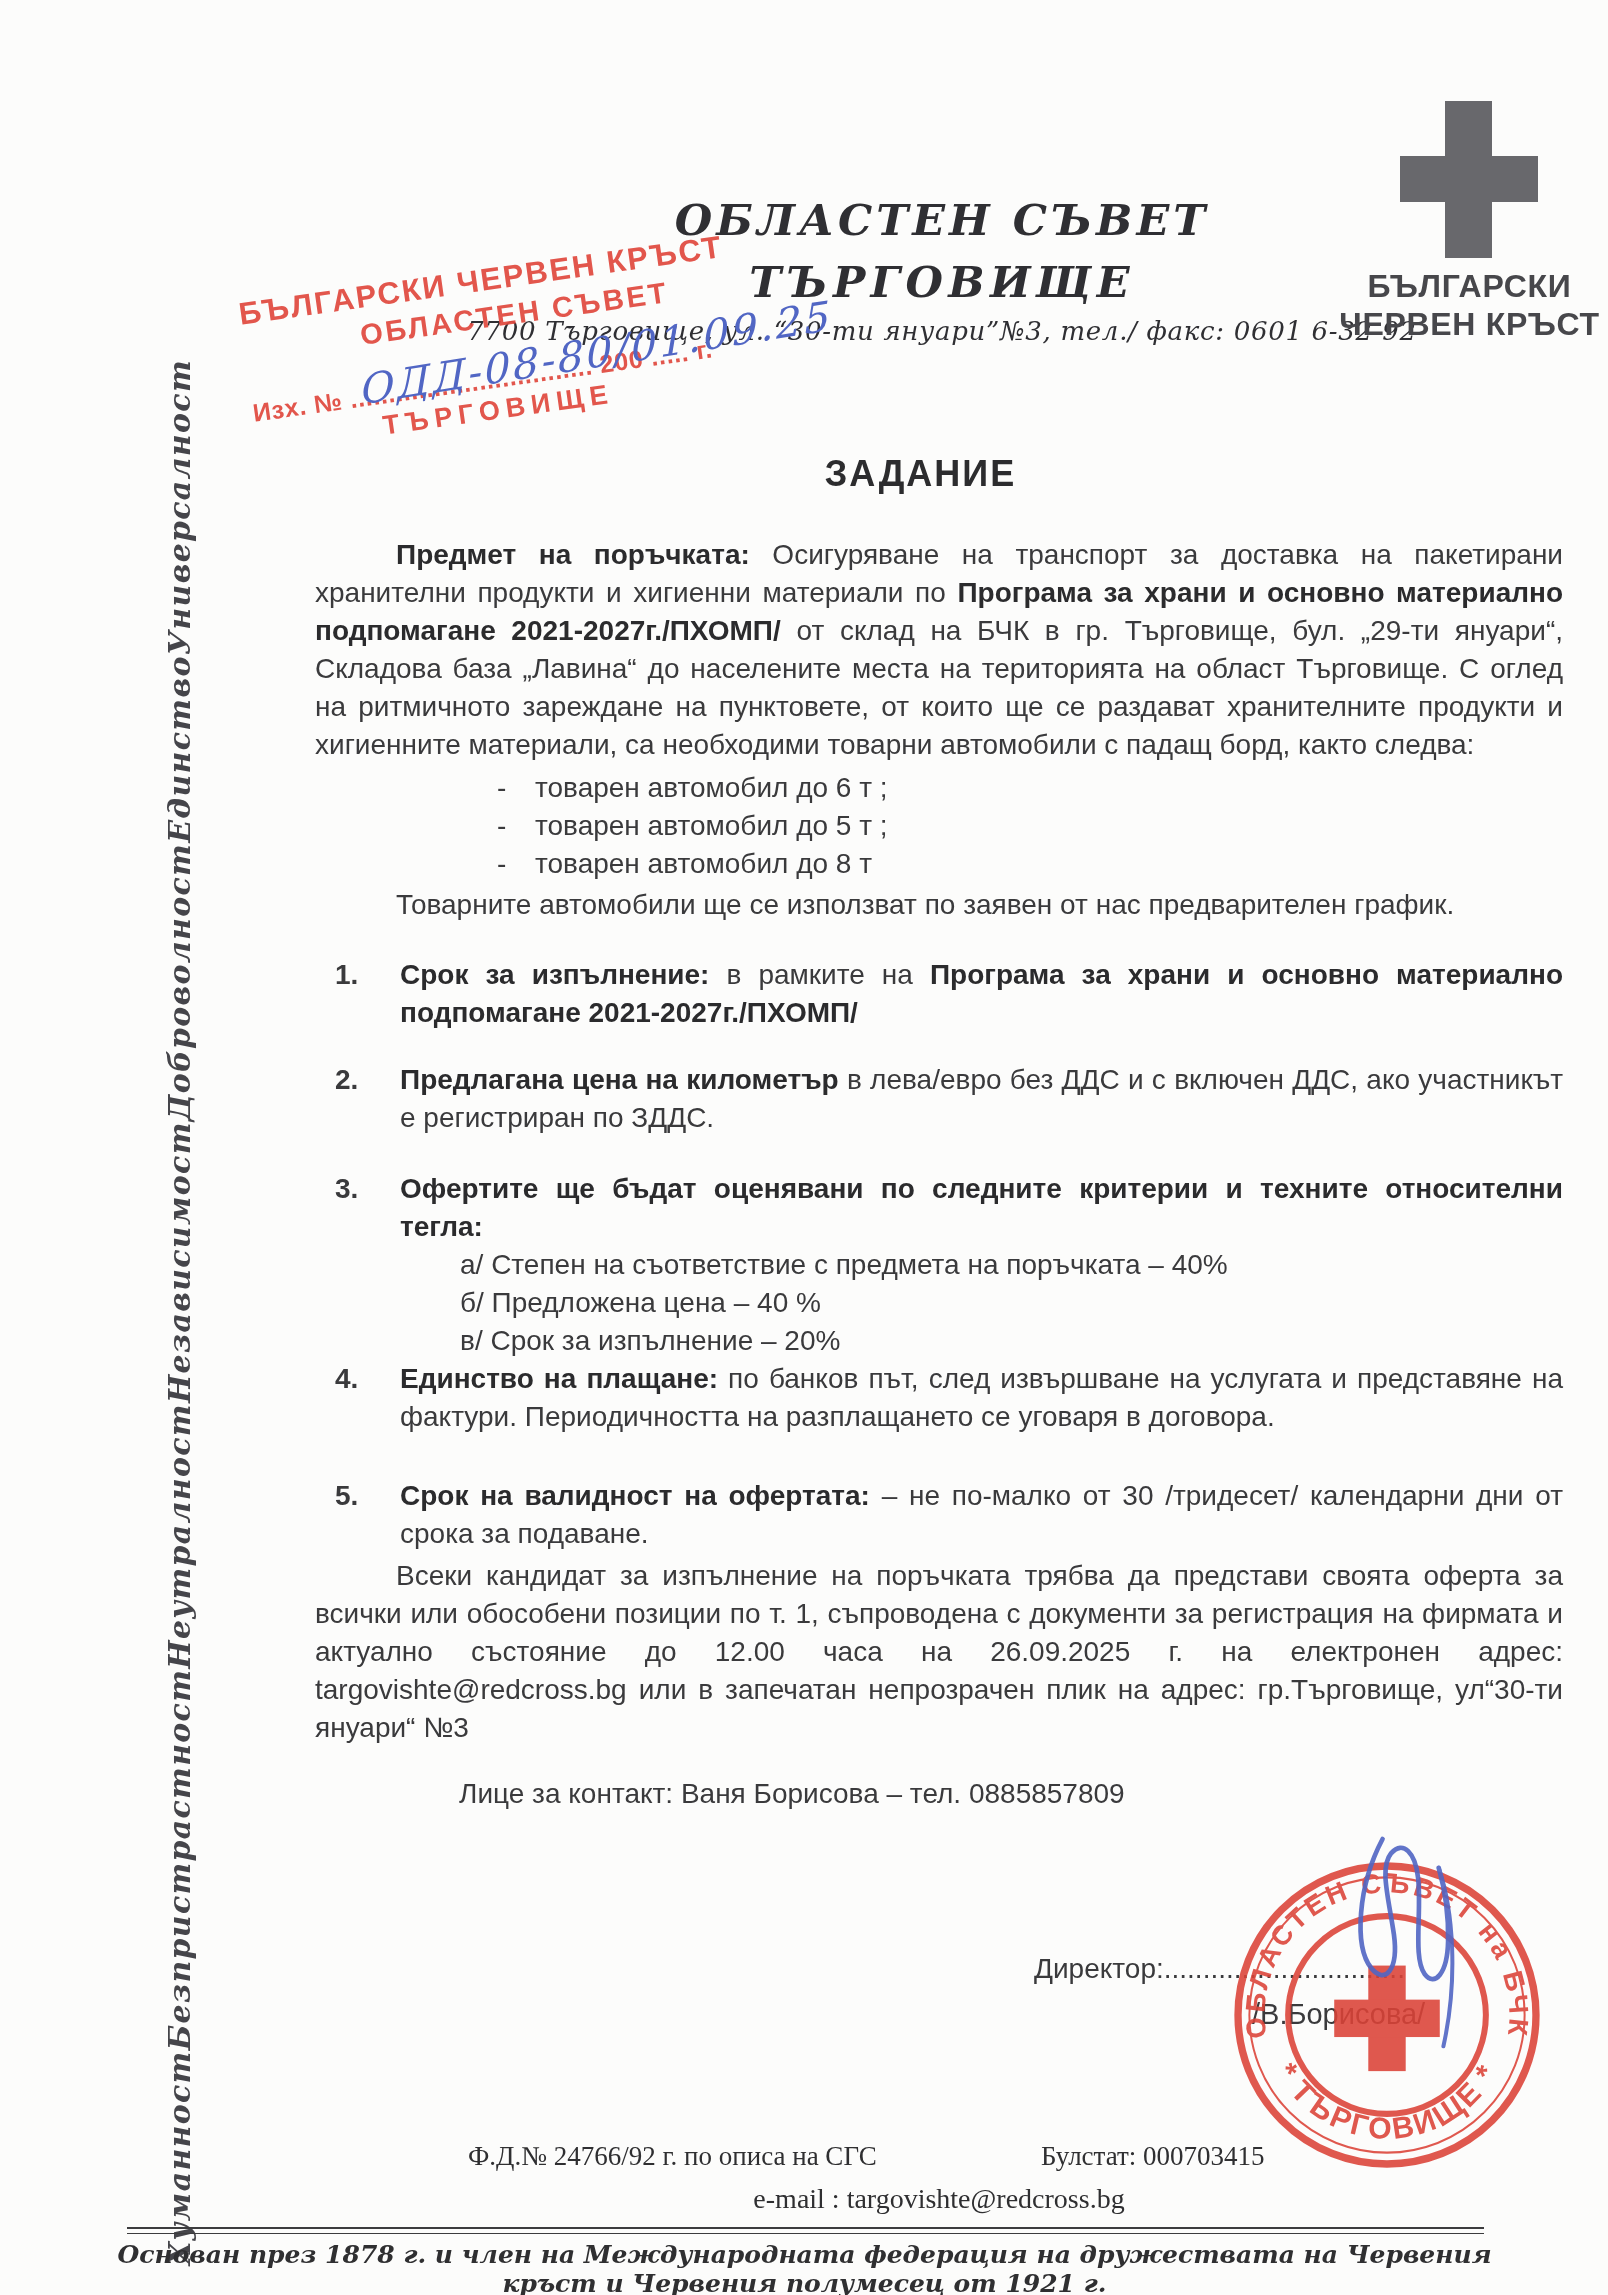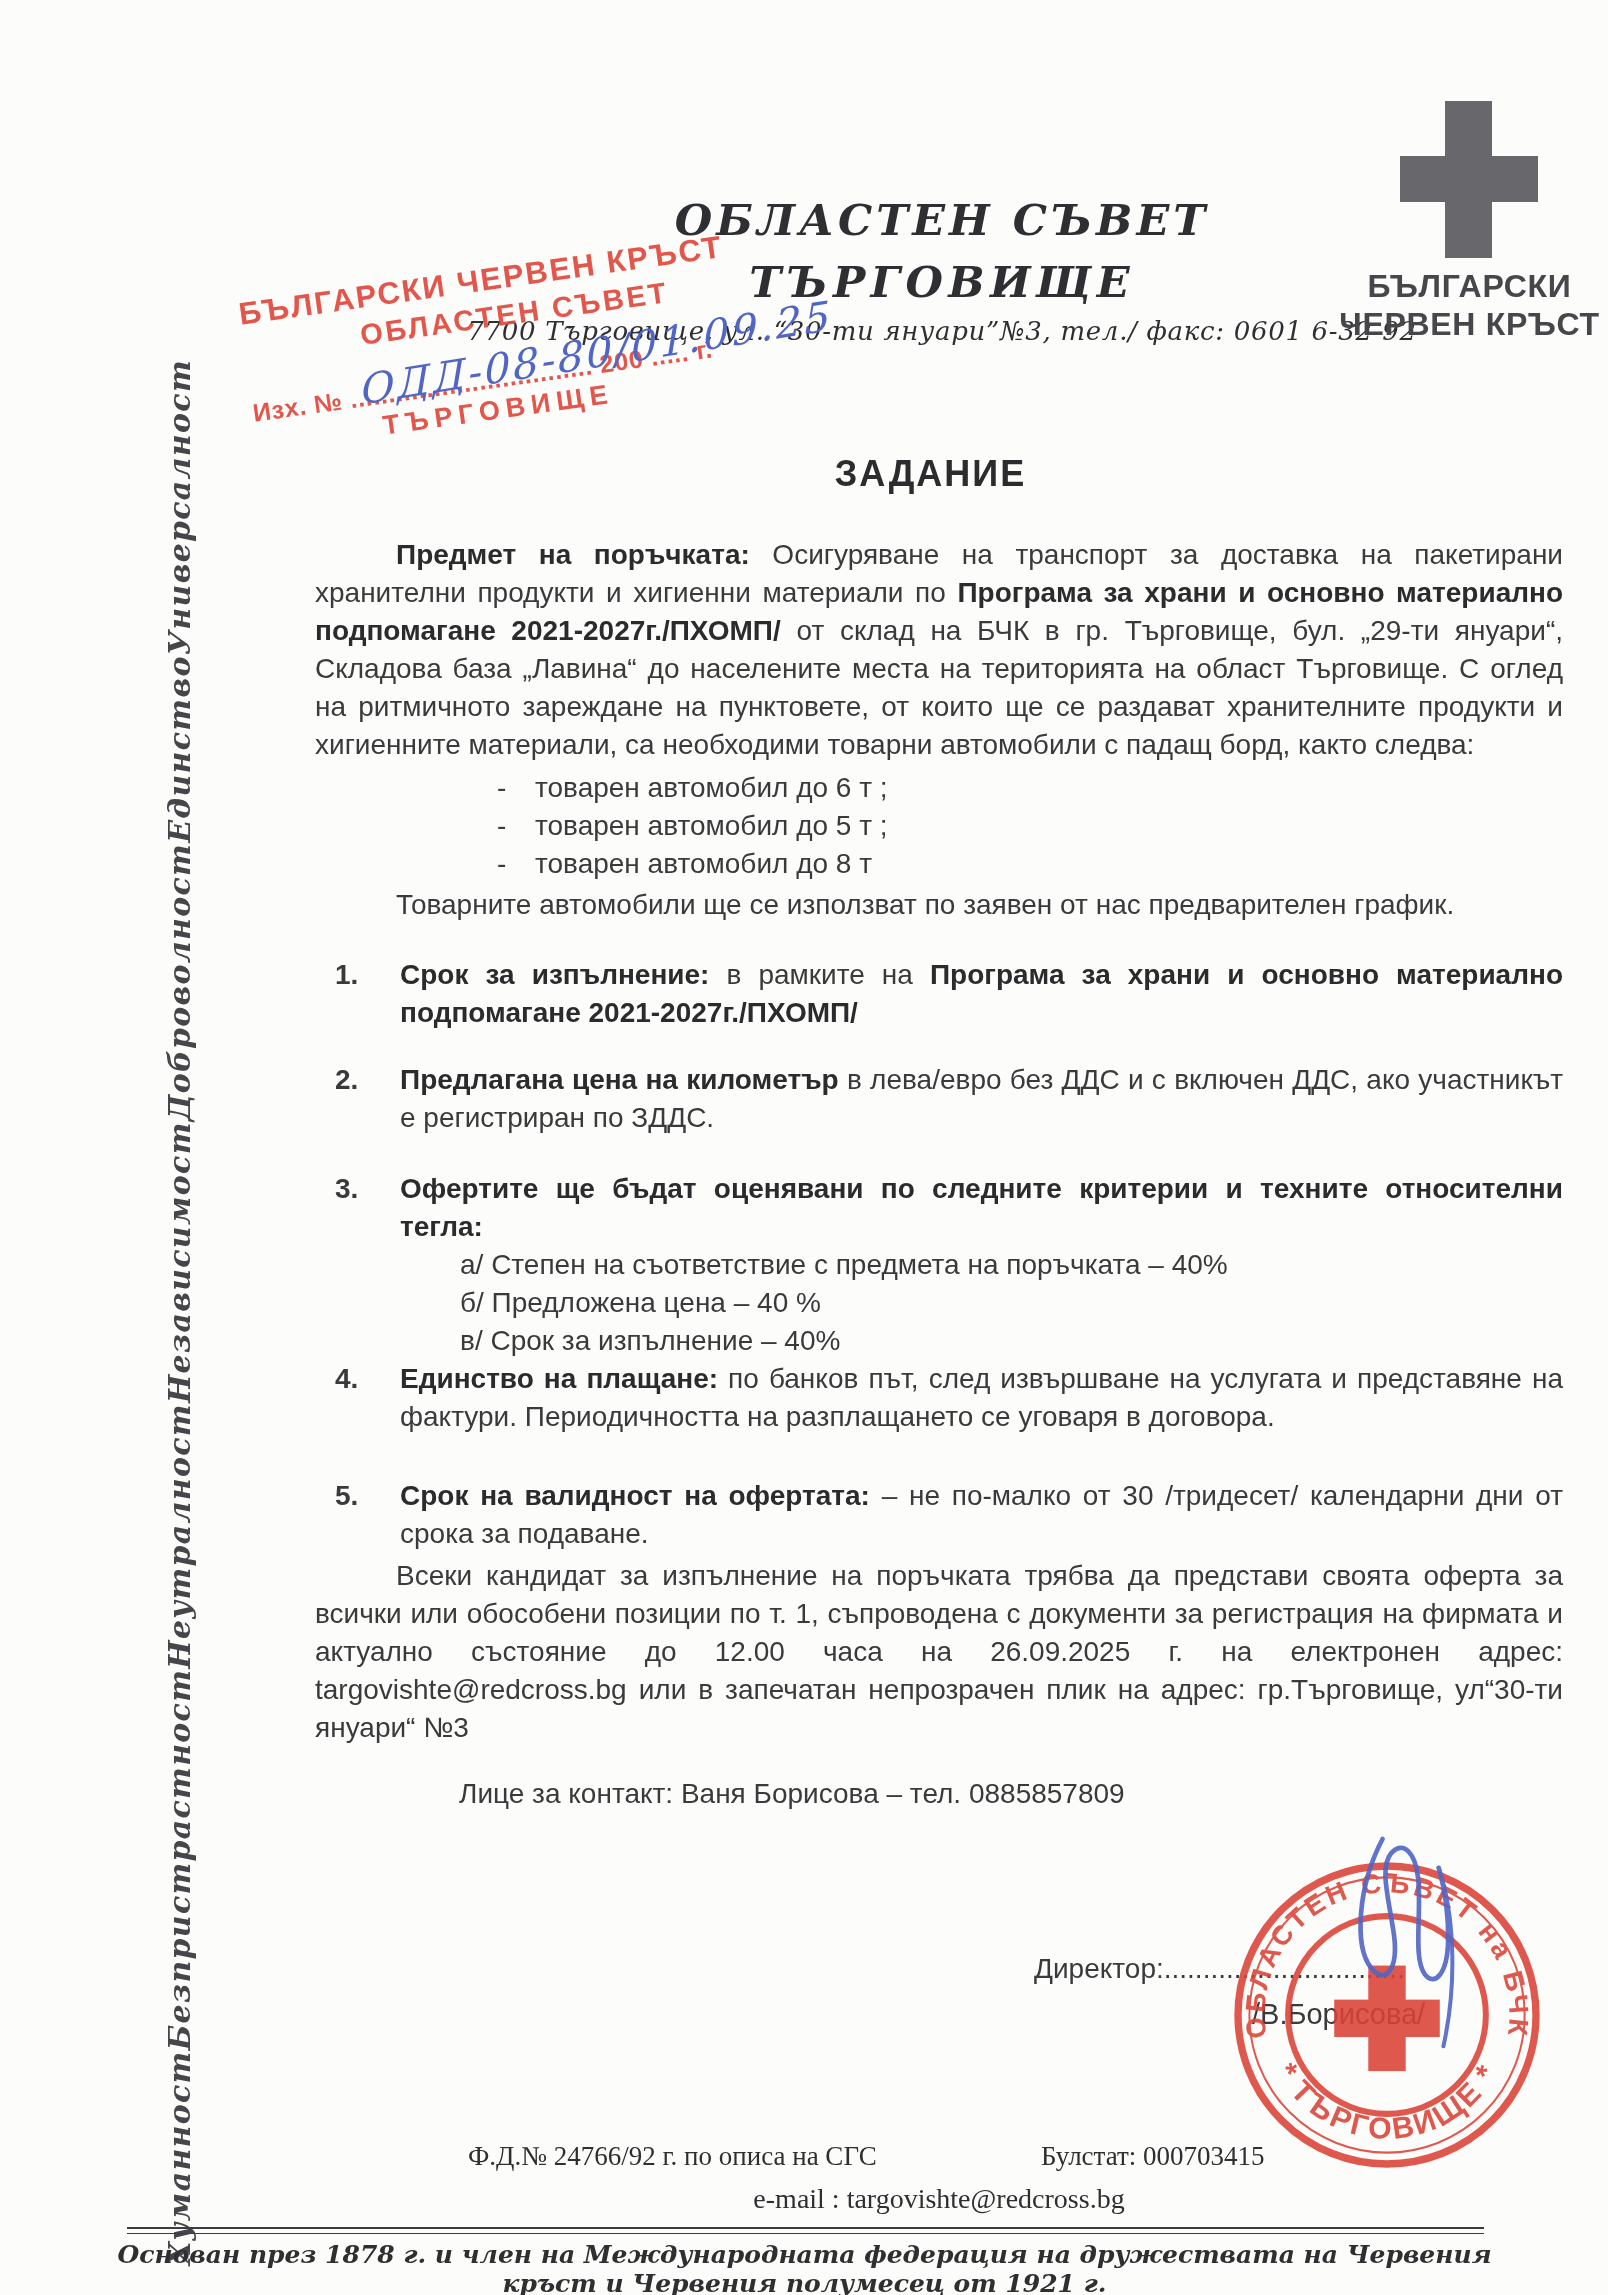--- a/index.html
+++ b/index.html
@@ -37,21 +37,21 @@
     transform:rotate(-9deg) skewX(-8deg); transform-origin:left top;}
 
   
   .principles{position:absolute; left:162px; top:2265px; width:1850px; height:41px;
     transform:rotate(-90deg); transform-origin:0 0;
     display:flex; justify-content:space-between; white-space:nowrap;
     font-family:"DejaVu Serif", serif; font-style:italic; font-weight:600;
     font-size:30px; letter-spacing:1.3px; color:#45454a;}
 
   
-  .doc-title{position:absolute; left:306px; top:453px; width:1249px; text-align:center;
+  .doc-title{position:absolute; left:296px; top:453px; width:1249px; text-align:center;
     font-size:36px; font-weight:bold; letter-spacing:2px; color:#2c2c2e;}
   .flow{position:absolute; left:315px; top:536px; width:1248px;
     font-size:28px; line-height:38px; text-align:justify;}
   .flow b{color:#2b2b2d;}
   .subject{margin:0; text-indent:81px;}
   .truck{position:relative; padding-left:220px; margin-top:0; text-align:left;}
   .truck:first-of-type{margin-top:5.3px;}
   .truck .dash{position:absolute; left:182px;}
   .schedule{margin:2.7px 0 0 0; text-indent:81px;}
   .nitem{position:relative; padding-left:85px;}
@@ -139,21 +139,21 @@
     <div class="nitem m2">
       <span class="nnum">2.</span>
       <b>Предлагана цена на километър</b><span> в лева/евро без ДДС и с включен ДДС, ако участникът е регистриран по ЗДДС.</span>
     </div>
 
     <div class="nitem m3">
       <span class="nnum">3.</span>
       <b>Офертите ще бъдат оценявани по следните критерии и техните относителни тегла:</b>
       <div class="sub">а/ Степен на съответствие с предмета на поръчката – 40%</div>
       <div class="sub">б/ Предложена цена – 40 %</div>
-      <div class="sub">в/ Срок за изпълнение – 40%</div>
+      <div class="sub">в/ Срок за изпълнение – 20%</div>
     </div>
 
     <div class="nitem m4">
       <span class="nnum">4.</span>
       <b>Единство на плащане:</b><span> по банков път, след извършване на услугата и представяне на фактури. Периодичността на разплащането се уговаря в договора.</span>
     </div>
 
     <div class="nitem m5">
       <span class="nnum">5.</span>
       <b>Срок на валидност на офертата:</b><span> – не по-малко от 30 /тридесет/ календарни дни от срока за подаване.</span>

